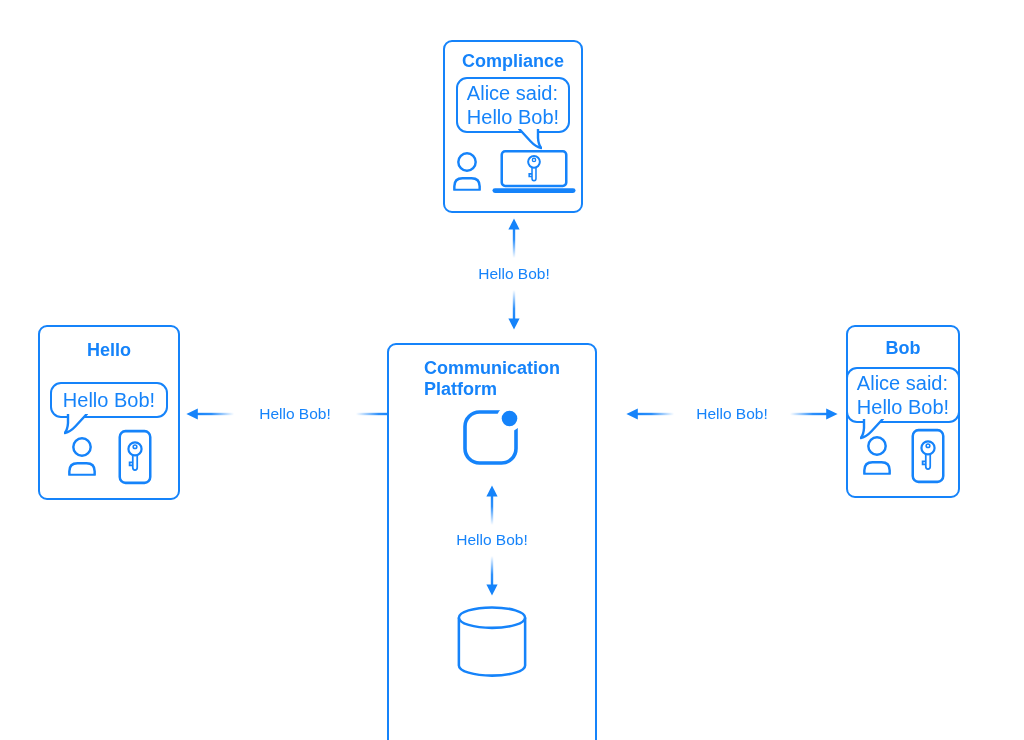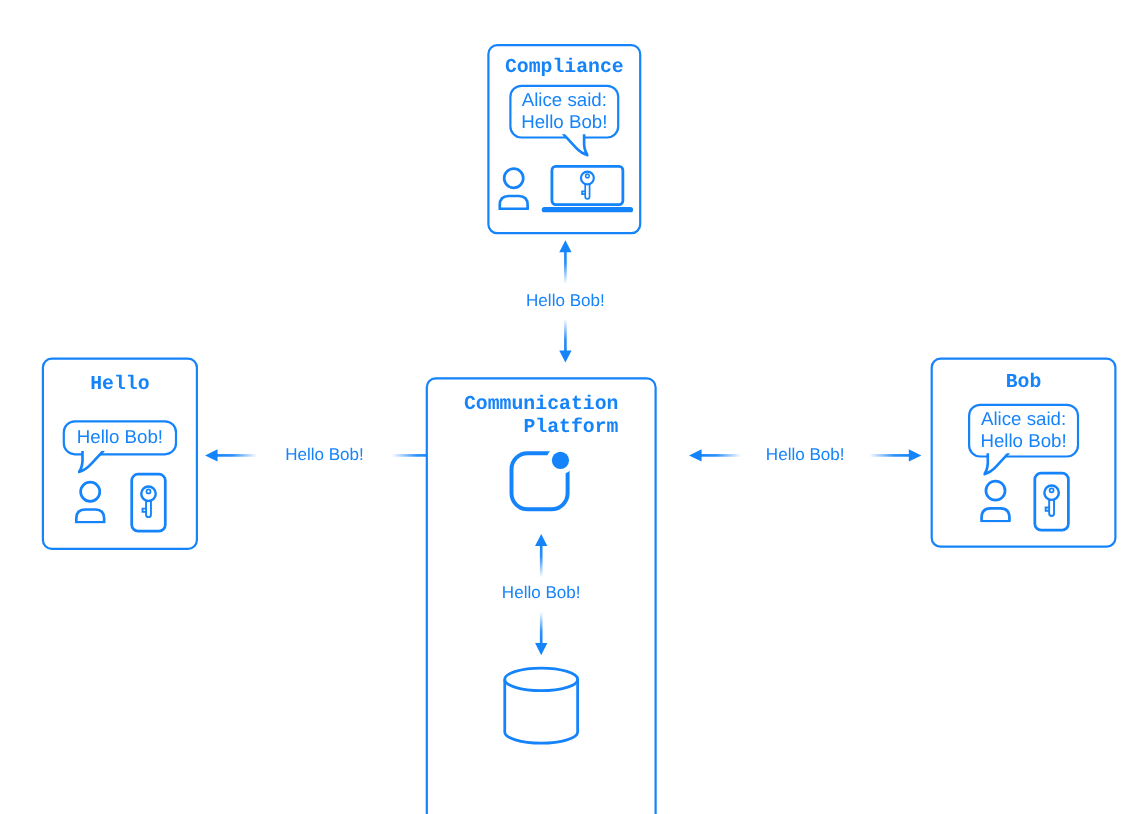--- a/index.html
+++ b/index.html
@@ -12,33 +12,33 @@
   .defs { position: absolute; width: 0; height: 0; }
   .gstop { stop-color: var(--blue); }
 
   .card {
     position: absolute; box-sizing: border-box; background: #fff;
     border: 2.6px solid var(--blue); border-radius: 9px;
     display: flex; flex-direction: column; align-items: center;
   }
   #card-compliance { left: 443px; top: 40px;  width: 140px; height: 173px; }
   #card-alice      { left: 38px;  top: 325px; width: 142px; height: 175px; }
-  #card-bob        { left: 846px; top: 325px; width: 169px; height: 173px; }
+  #card-bob        { left: 846px; top: 325px; width: 114px; height: 173px; }
   #card-platform   { left: 387px; top: 343px; width: 210px; height: 449px; }
 
-  .card-title { font-weight: bold; font-size: 18px; line-height: 1.15; text-align: right; font-family: Liberation Mono, monospace; }
+  .card-title { font-weight: bold; font-size: 18px; line-height: 1.15; text-align: left; }
   #card-compliance .card-title { margin-top: 9px; }
   #card-alice .card-title      { margin-top: 13px; }
   #card-bob .card-title        { margin-top: 11px; }
   #card-platform .card-title   { margin-top: 13px; }
 
   .bubble {
     position: relative; background: #fff; white-space: nowrap;
     border: 2.6px solid var(--blue); border-radius: 11px;
-    font-size: 17px; line-height: 1.22; text-align: center;
+    font-size: 20px; line-height: 1.22; 
   }
   #card-compliance .bubble { margin-top: 5px; padding: 2px 9px; }
   #card-alice .bubble      { margin-top: 21px; padding: 4px 11px; }
   #card-bob .bubble        { margin-top: 8px; padding: 2px 9px; }
   .bline { display: block; }
 
   .bubble-tail { position: absolute; top: calc(100% - 2px); width: 30px; height: 21px; }
   .tail-left  { left: 12px; }
   .tail-right { right: 26px; transform: scaleX(-1); }
 

